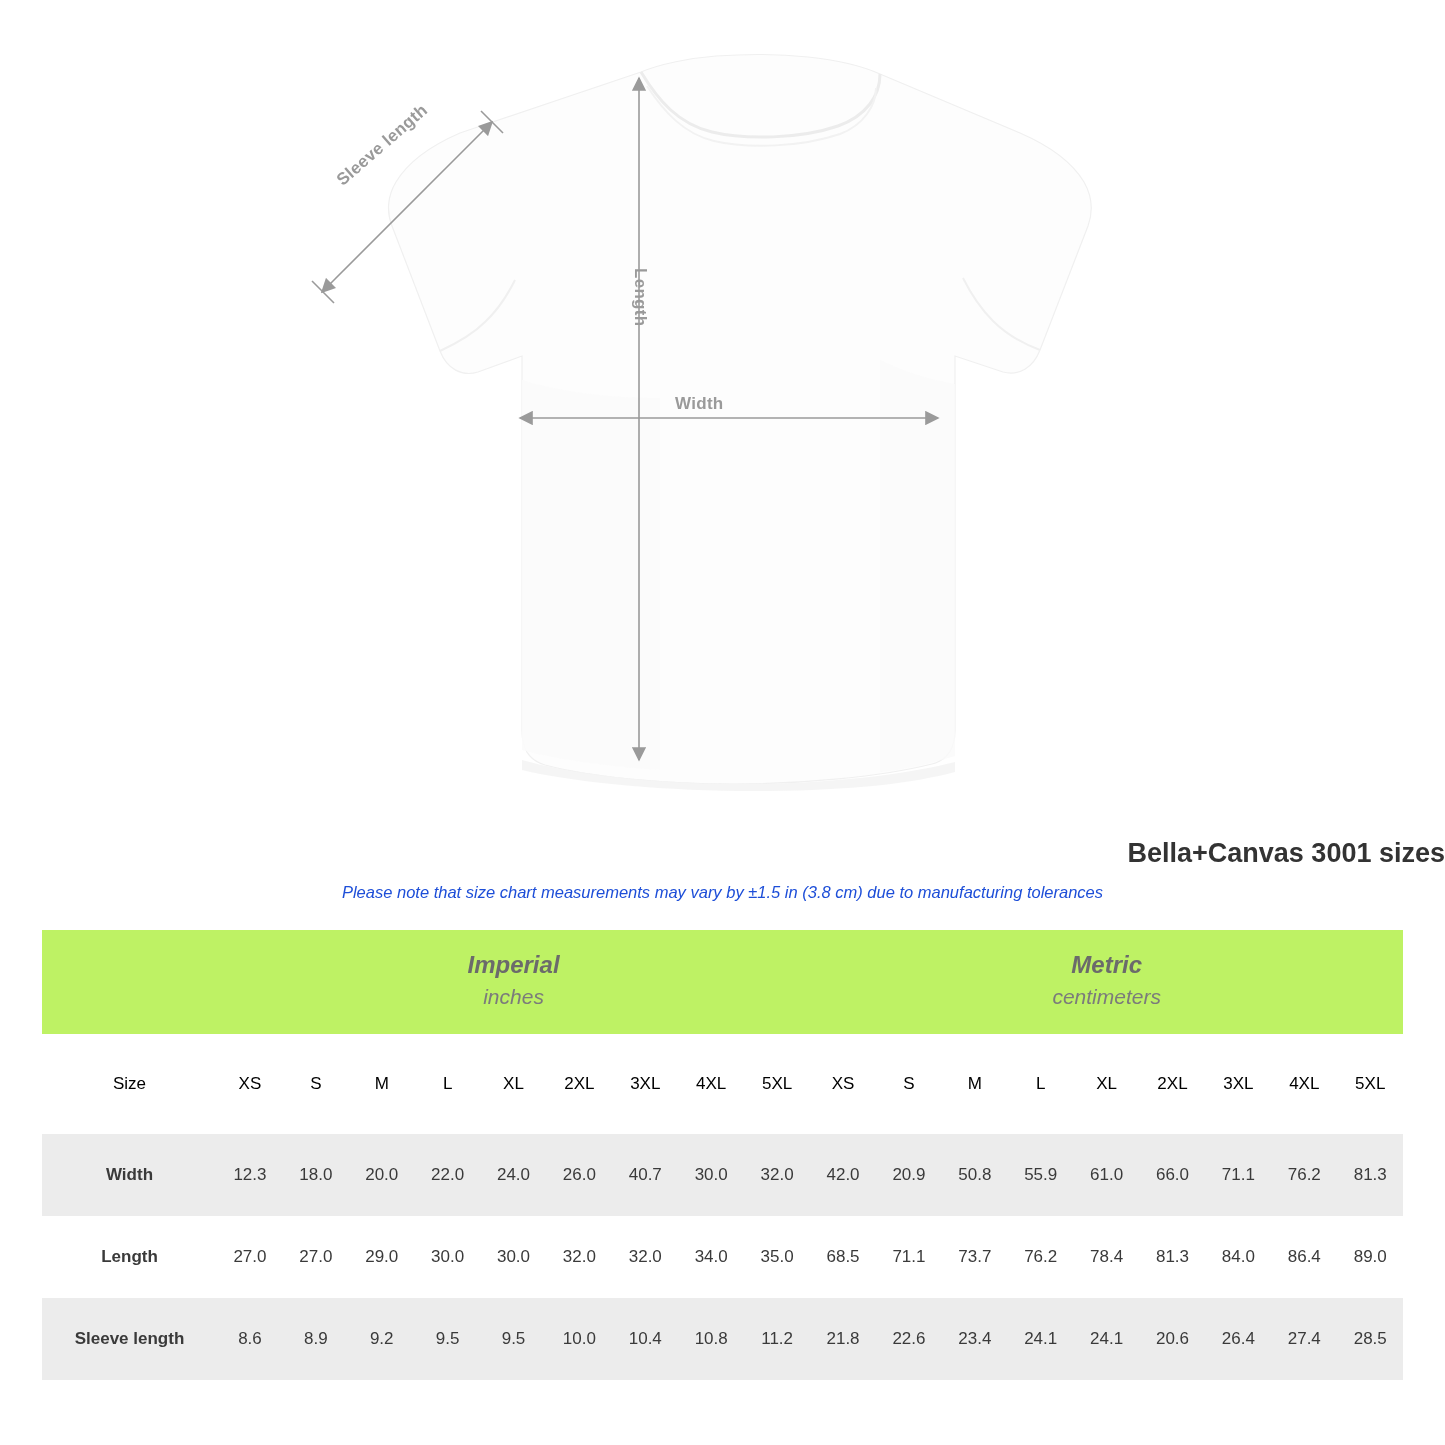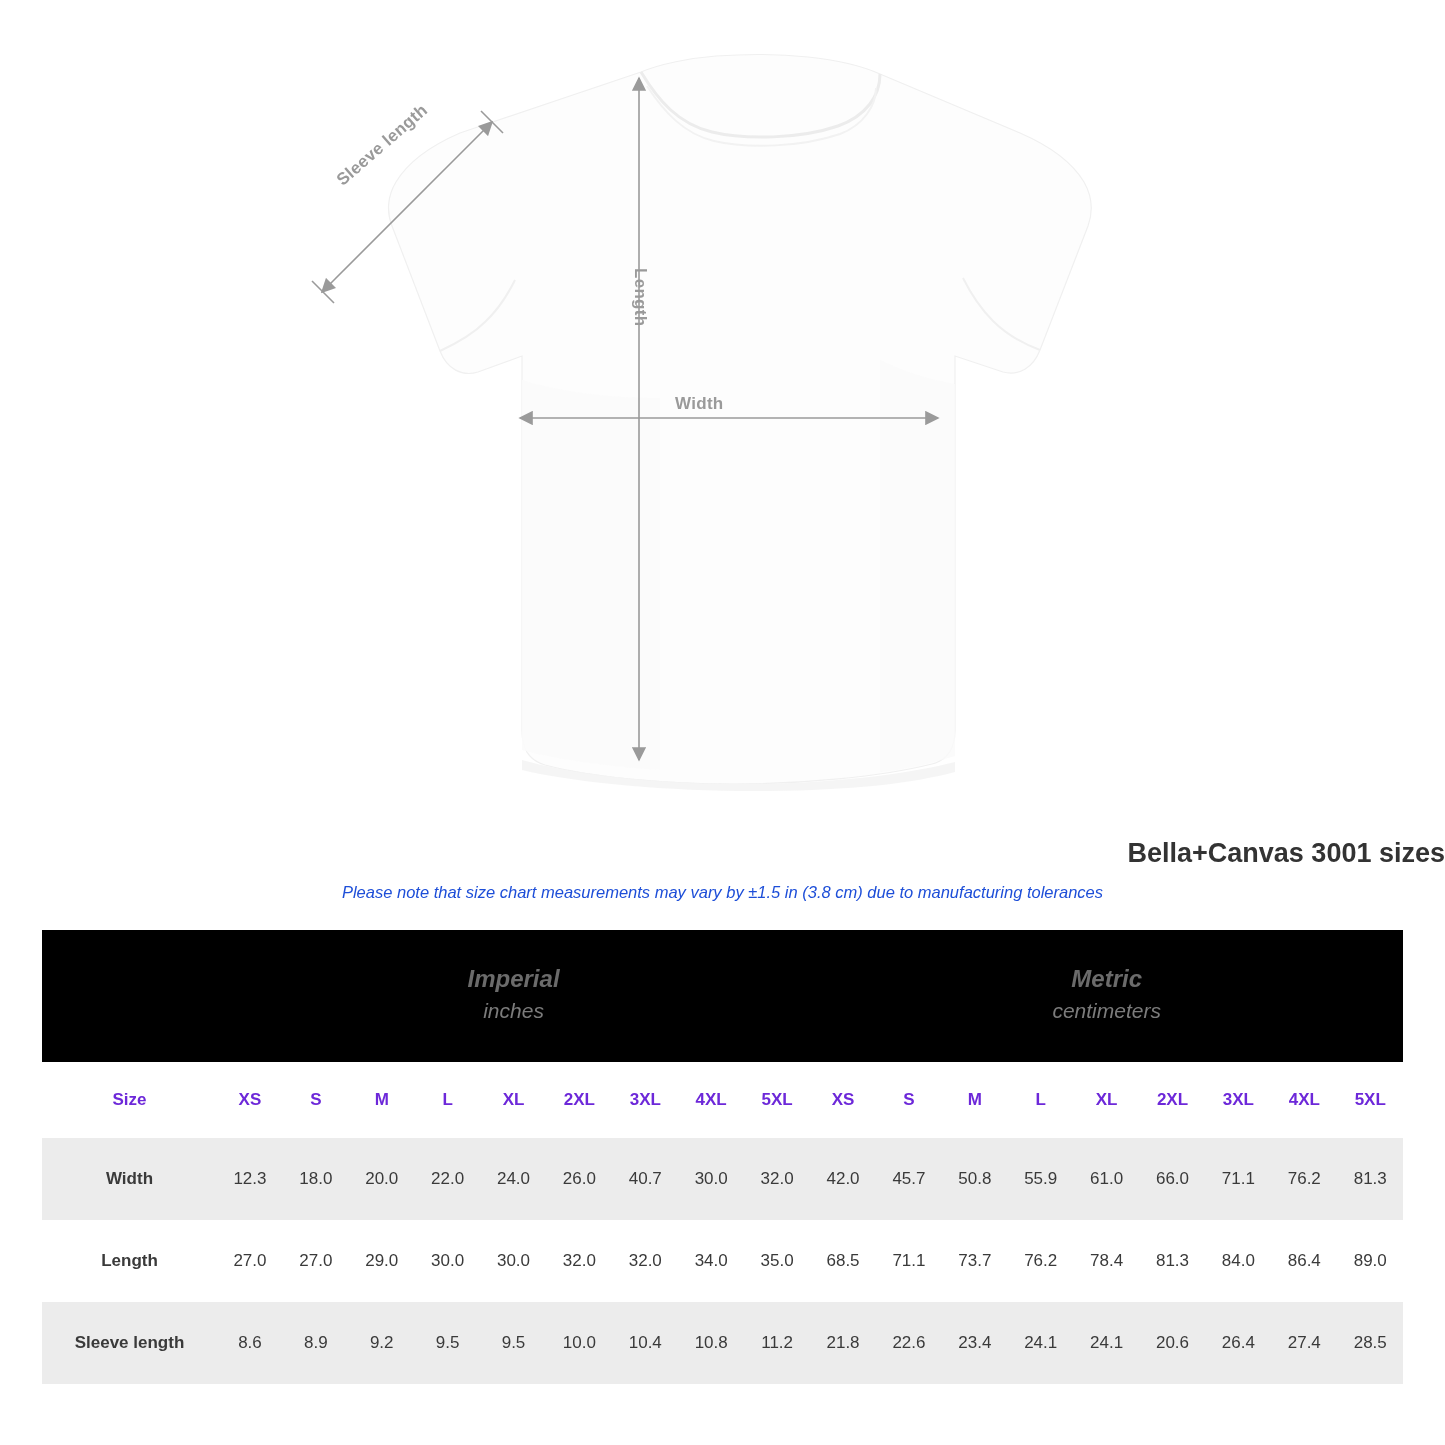--- a/index.html
+++ b/index.html
@@ -79,42 +79,42 @@
     width: 1361px;
     table-layout: fixed;
   }
   table.size-table td, table.size-table th {
     text-align: center;
     vertical-align: middle;
     border: 0;
     padding: 0;
   }
   .unit-head td {
-    height: 132px;
-    background: #000000;
+    height: 104px;
+    background: #bef264;
   }
   .unit-name {
     font-size: 24px;
     font-style: italic;
     font-weight: bold;
     color: #6b6b6b;
     line-height: 1.25;
   }
   .unit-sub {
     font-size: 21px;
     font-style: italic;
     color: #7b7b7b;
     line-height: 1.6;
   }
   .row-size td {
-    height: 76px;
+    height: 100px;
     background: #ffffff;
     font-size: 17px;
-    font-weight: bold;
-    color: #6d28d9;
+    font-weight: normal;
+    color: #000000;
   }
   .row-size td.rowhead { font-size: 17px; }
   .row-body td {
     height: 82px;
     font-size: 17px;
     color: #3a3a3a;
   }
   .row-body.shade td { background: #ececec; }
   .row-body.plain td { background: #ffffff; }
   .rowhead {
@@ -253,21 +253,21 @@
         <td>12.3</td>
         <td>18.0</td>
         <td>20.0</td>
         <td>22.0</td>
         <td>24.0</td>
         <td>26.0</td>
         <td>40.7</td>
         <td>30.0</td>
         <td>32.0</td>
         <td>42.0</td>
-        <td>45.7</td>
+        <td>20.9</td>
         <td>50.8</td>
         <td>55.9</td>
         <td>61.0</td>
         <td>66.0</td>
         <td>71.1</td>
         <td>76.2</td>
         <td>81.3</td>
       </tr>
 
       <tr class="row-body plain">

